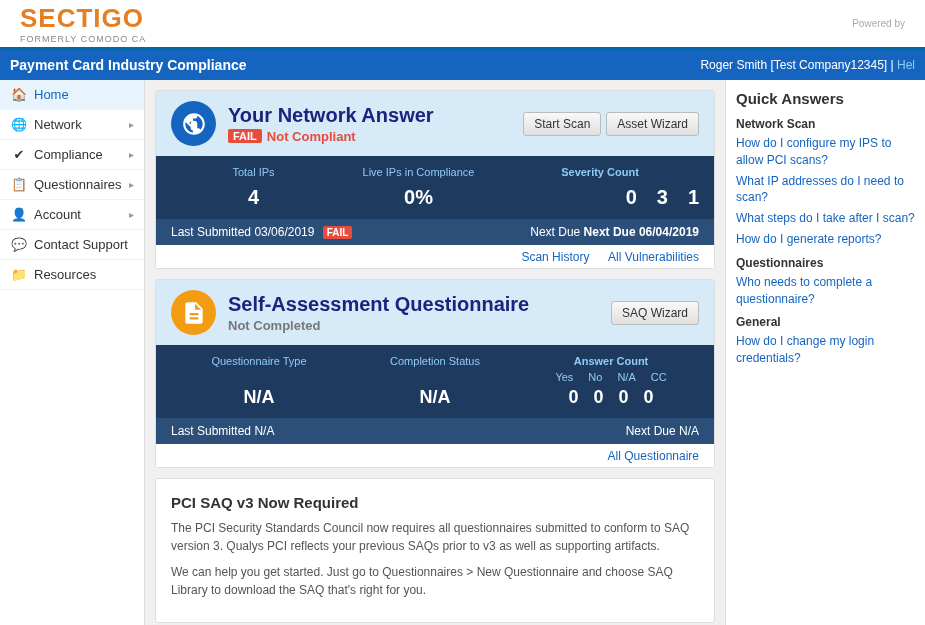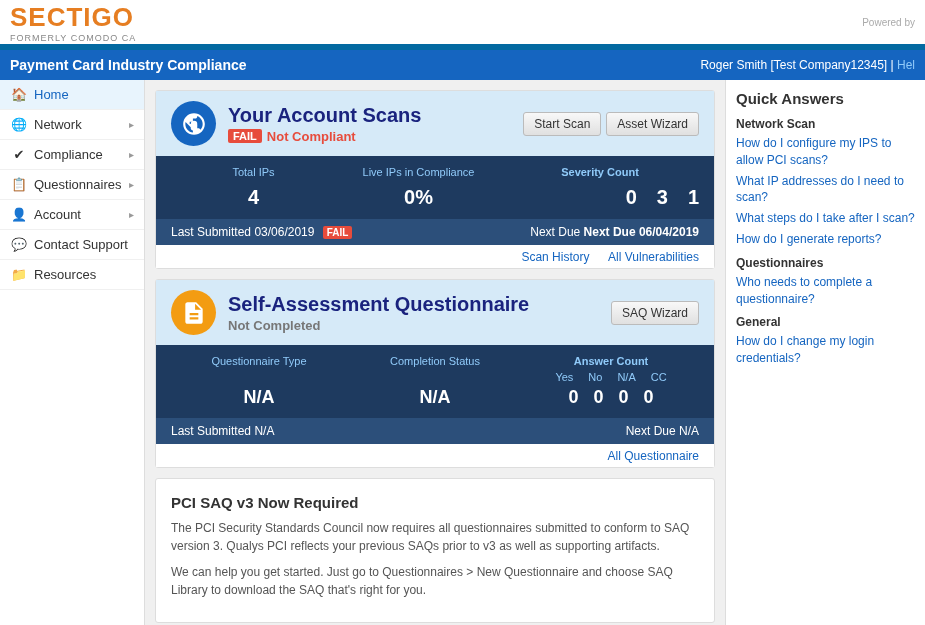--- a/index.html
+++ b/index.html
@@ -4,22 +4,22 @@
   <style>
     * { box-sizing: border-box; margin: 0; padding: 0; }
     body { font-family: Arial, sans-serif; font-size: 13px; background: #f0f0f0; }
 
     
     .top-bar {
       background: #fff;
       display: flex;
       align-items: center;
       justify-content: space-between;
-      padding: 4px 10px;
-      border-bottom: 6px solid #0369a1;
+      padding: 4px 20px;
+      border-bottom: 3px solid #0369a1;
       height: 50px;
     }
     .logo-area { display: flex; flex-direction: column; }
     .logo-text { font-size: 26px; font-weight: bold; color: #1a5276; letter-spacing: 1px; }
     .logo-text span { color: #e67e22; }
     .logo-sub { font-size: 9px; color: #888; letter-spacing: 1px; }
     .powered-by { font-size: 10px; color: #aaa; }
 
     
     .nav-bar {
@@ -210,21 +210,21 @@
     <div class="card">
       <div class="card-header">
         <div class="card-header-left">
           <div class="card-icon network">
             <svg width="26" height="26" viewBox="0 0 24 24" fill="white">
               <circle cx="12" cy="12" r="3"></circle>
               <path d="M12 2C6.48 2 2 6.48 2 12s4.48 10 10 10 10-4.48 10-10S17.52 2 12 2zm-1 17.93c-3.95-.49-7-3.85-7-7.93 0-.62.08-1.21.21-1.79L9 15v1c0 1.1.9 2 2 2v1.93zm6.9-2.54c-.26-.81-1-1.39-1.9-1.39h-1v-3c0-.55-.45-1-1-1H8v-2h2c.55 0 1-.45 1-1V7h2c1.1 0 2-.9 2-2v-.41c2.93 1.19 5 4.06 5 7.41 0 2.08-.8 3.97-2.1 5.39z"></path>
             </svg>
           </div>
           <div>
-            <div class="card-title">Your Account Scans</div>
+            <div class="card-title">Your Network Answer</div>
             <div class="card-status">
               <span class="badge-fail">FAIL</span>
               <span class="status-text">Not Compliant</span>
             </div>
           </div>
         </div>
         <div class="card-actions">
           <button class="btn">Start Scan</button>
           <button class="btn">Asset Wizard</button>
         </div>

